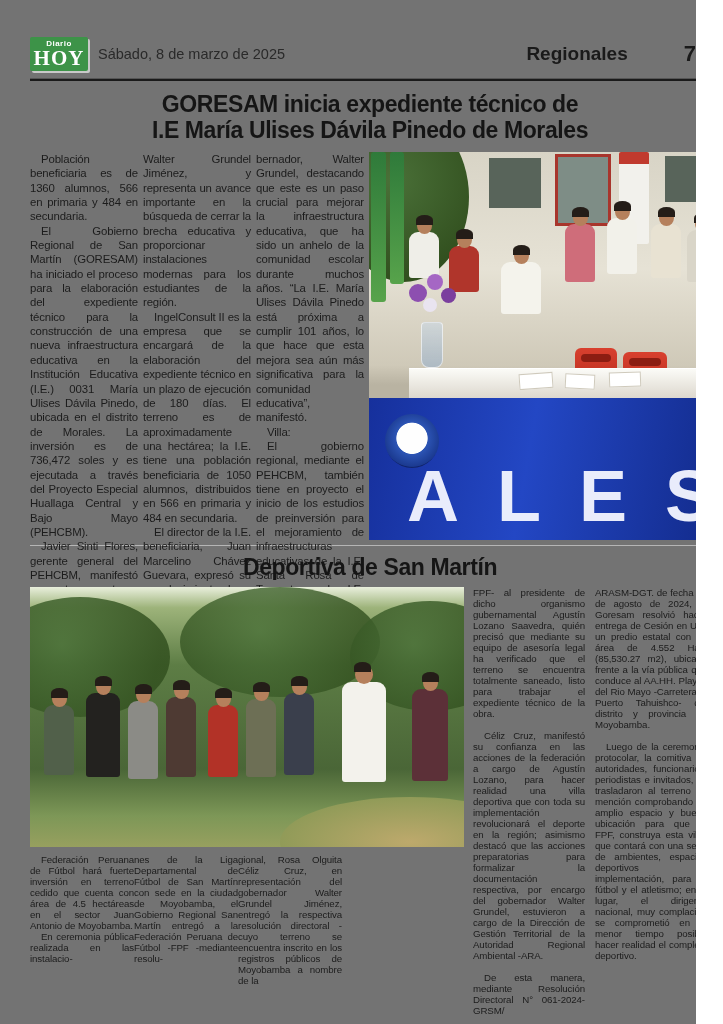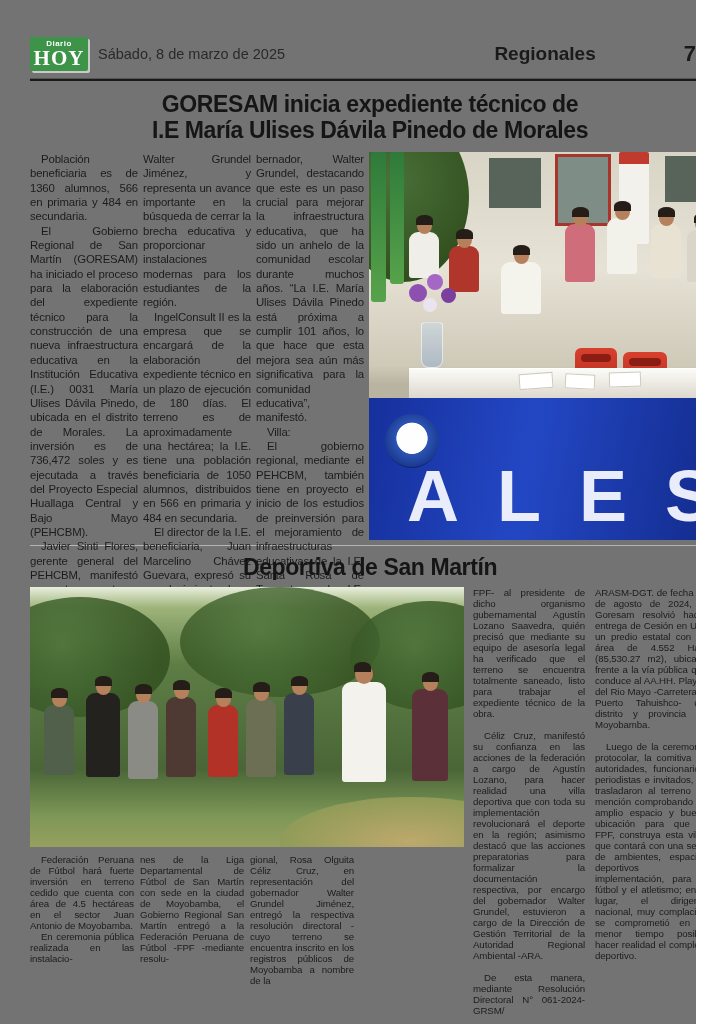--- a/index.html
+++ b/index.html
@@ -10,21 +10,21 @@
 
   
   .masthead { display:flex; align-items:center; height:40px; }
   .logo { position:relative; width:58px; height:34px; background:#3d9348; border-radius:2px;
           box-shadow:2px 2px 0 #c9c9c9; display:flex; flex-direction:column; align-items:center;
           justify-content:center; }
   .logo .logo-top { font-size:8px; font-weight:bold; color:#fff; line-height:8px; letter-spacing:.5px; }
   .logo .logo-main { font-family:"Liberation Serif", serif; font-size:21px; font-weight:bold;
           color:#fff; line-height:21px; letter-spacing:1px;text-align:right; }
   .date { margin-left:10px; font-size:14.5px; color:#2a2a2a; flex:1; }
-  .section { font-size:19px; font-weight:bold; color:#1a1a1a; margin-right:88px; }
+  .section { font-size:19px; font-weight:bold; color:#1a1a1a; margin-right:56px; }
   .pagenum { font-size:22px; font-weight:bold; color:#1a1a1a; margin-right:14px; }
   .top-rule { height:3px; background:#1a1a1a; margin-top:4px; border-top:1px solid #555; }
 
   
   .headline { text-align:center; font-weight:bold; color:#151515; font-size:23px;
               line-height:26px; letter-spacing:-.4px; }
   .headline.h1a { margin-top:10px; }
   .headline.h2a { margin-top:8px; }
 
   
@@ -65,21 +65,21 @@
       border:1px solid rgba(255,255,255,.6); }
   .bloom { border-radius:50%; }
   .grass-patch { background:radial-gradient(ellipse at center, #bda96c, #8e9a57 75%); border-radius:50%; }
 
   
   .thin-rule { height:1px; background:#b5b5b5; margin-top:5px; }
 
   
   .a2-body { display:flex; margin-top:7px; gap:9px; }
   .a2-left { width:434px; }
-  .a2-bottom { display:flex; gap:6px; margin-top:7px; }
+  .a2-bottom { display:flex; margin-top:7px; }
   .smcol { font-size:9.7px; line-height:11px; letter-spacing:-.1px; }
   .a2-bottom .smcol { width:104px; }
   .a2-right { display:flex; gap:10px; }
   .a2-right .smcol { width:112px; }
 </style>
 </head>
 <body>
 
 <div class="page">
   <div class="content">

